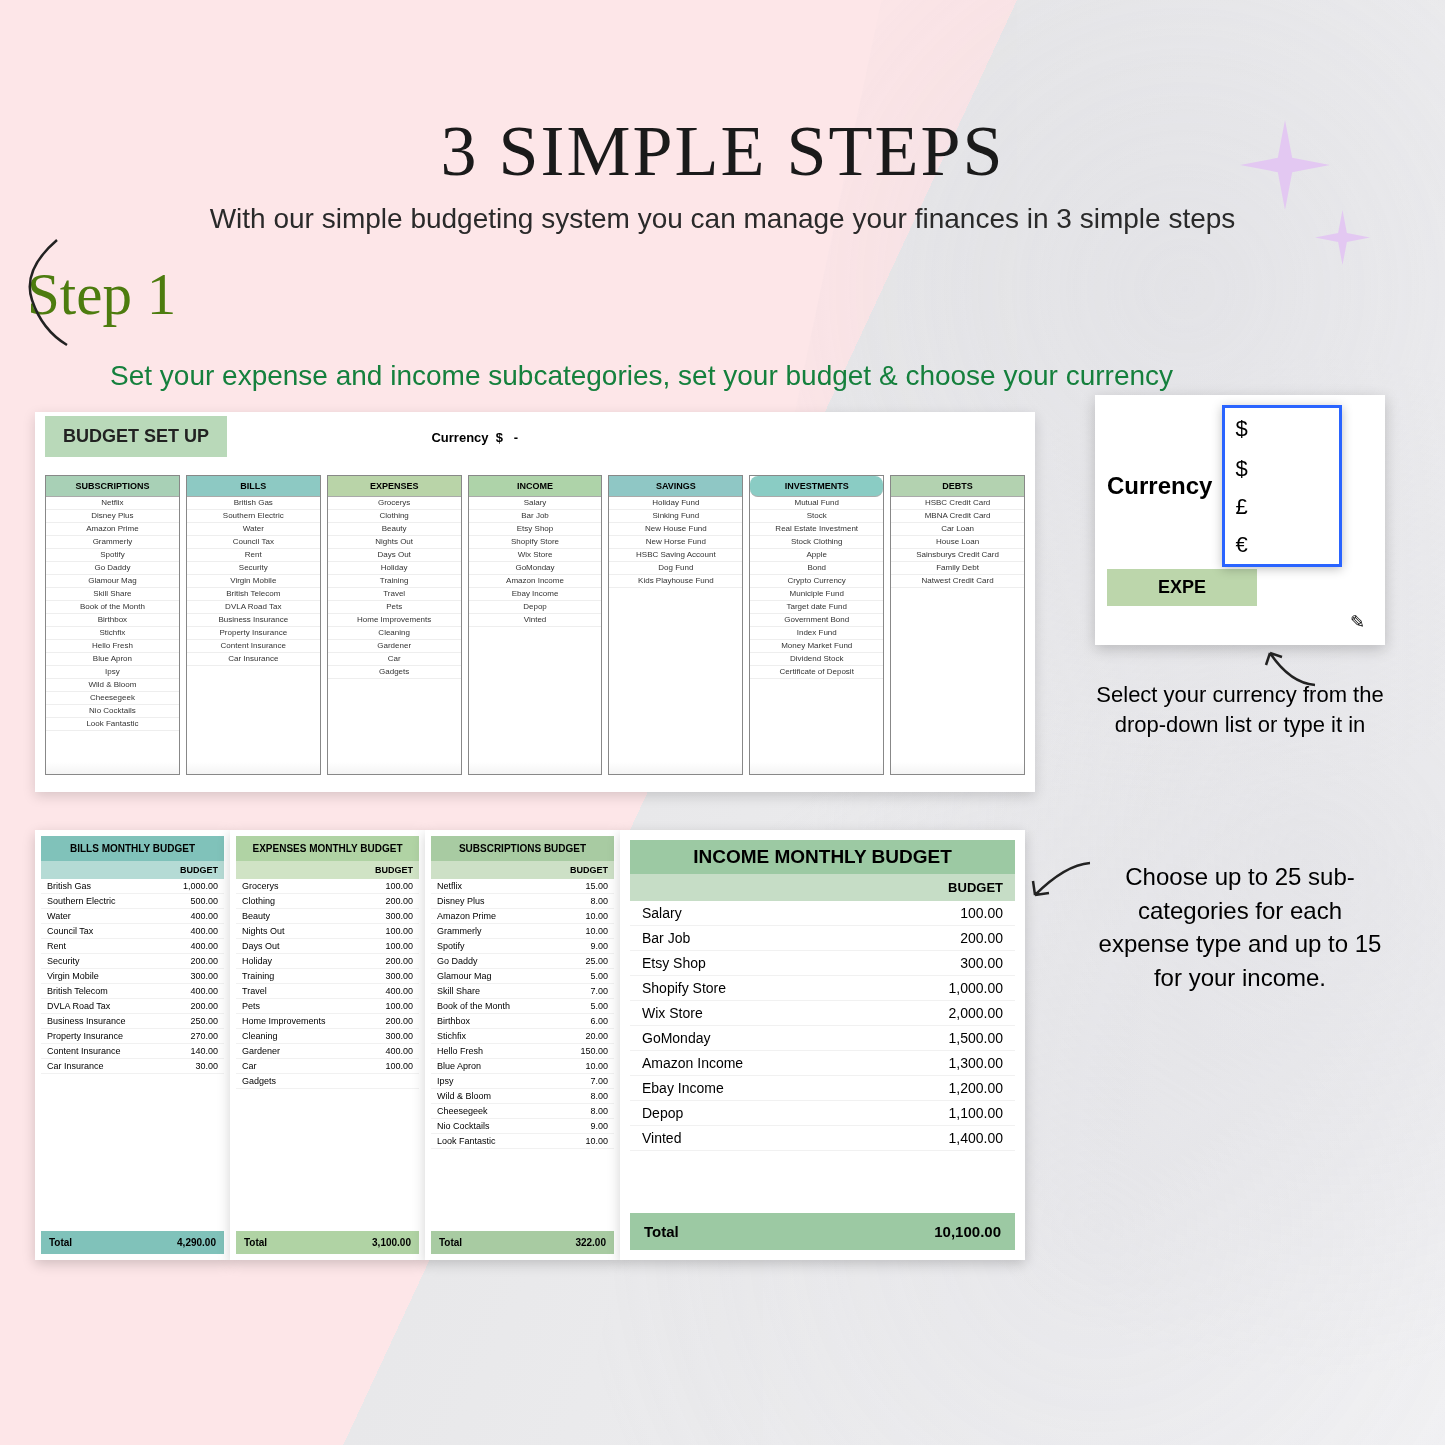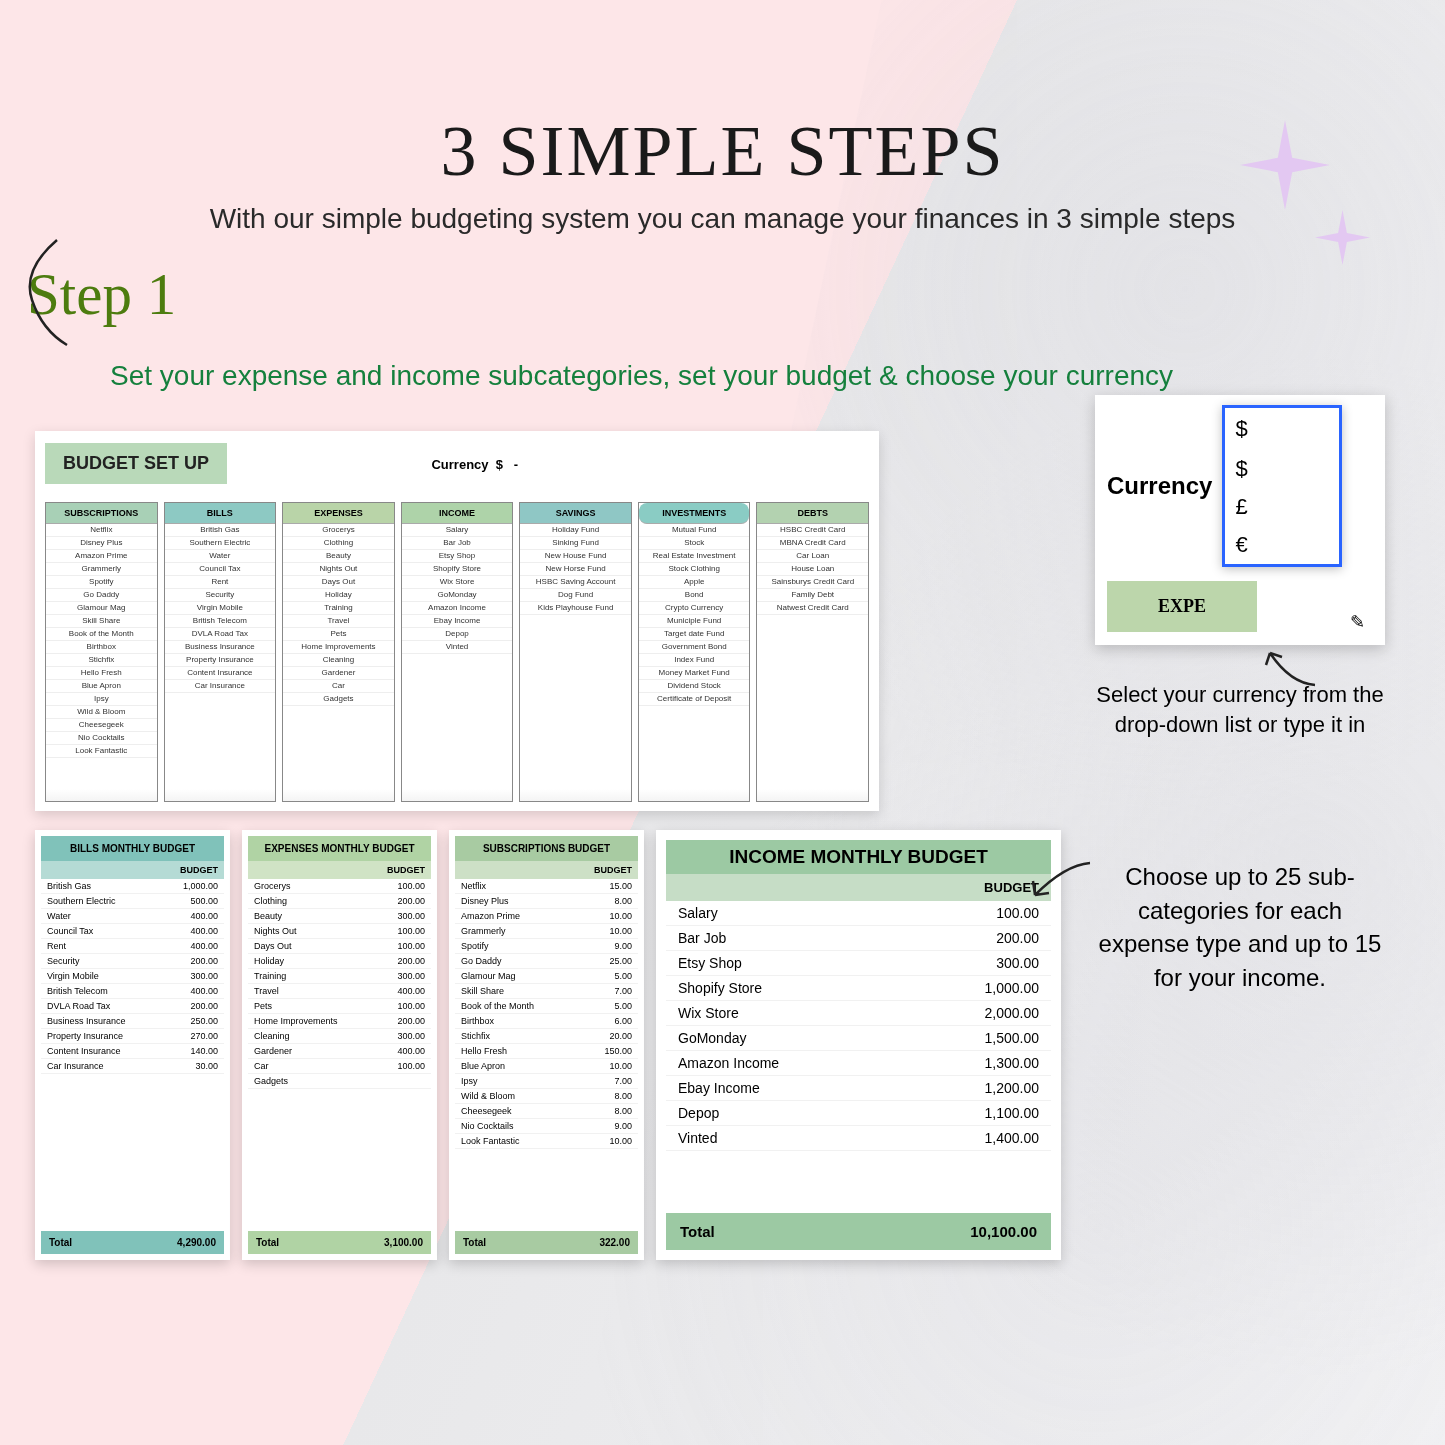--- a/index.html
+++ b/index.html
@@ -46,25 +46,25 @@
   .step-desc {
     position: absolute;
     top: 360px; left: 110px;
     font-size: 28px;
     color: #15803d;
   }
 
   
   .panel-setup {
     position: absolute;
-    top: 431px; left: 35px;
-    width: 844px; height: 380px;
+    top: 412px; left: 35px;
+    width: 1000px; height: 380px;
     background: #fff;
     box-shadow: 0 4px 12px rgba(0,0,0,0.15);
-    padding: 12px 10px;
+    padding: 4px 10px;
   }
   .setup-title {
     display: inline-block;
     background: #b9d9b9;
     padding: 10px 18px;
     font-weight: bold;
     font-size: 18px;
     color: #222;
   }
   .setup-currency {
@@ -121,47 +121,46 @@
   .currency-inset .ci-dropdown {
     border: 3px solid #2a64ff;
     width: 120px;
     background:#fff;
     box-shadow: 0 2px 10px rgba(0,0,0,0.25);
   }
   .currency-inset .ci-selected { padding: 8px 10px; font-size: 22px; }
   .currency-inset .ci-opts { background:#fff; }
   .currency-inset .ci-opt { padding: 6px 10px; font-size: 22px; }
   .currency-inset .ci-expenses {
-    margin-top: 14px;
+    margin-top: 2px;
     background: #bcd6ab;
-    padding: 15px;
+    padding: 8px;
     text-align: center;
     font-weight: bold;
     font-size: 18px;
     width: 150px;
-    font-family: Liberation Serif, serif;
   }
   .edit-icon { position:absolute; right:20px; bottom:12px; font-size:18px; }
 
   .currency-caption {
     position: absolute;
     top: 680px; right: 55px;
     width: 300px;
     text-align: center;
     font-size: 22px;
     line-height: 1.35;
   }
   .arrow-curr { position:absolute; top:645px; right:125px; }
 
   
   .bottom-row {
     position: absolute;
     top: 830px; left: 35px;
     display: flex;
-    gap: 12px;
+    gap: 0;
     align-items: flex-start;
   }
   .mini-panel {
     background: #fff;
     box-shadow: 0 4px 12px rgba(0,0,0,0.18);
     width: 195px;
     height: 430px;
     display: flex;
     flex-direction: column;
     padding: 6px;

